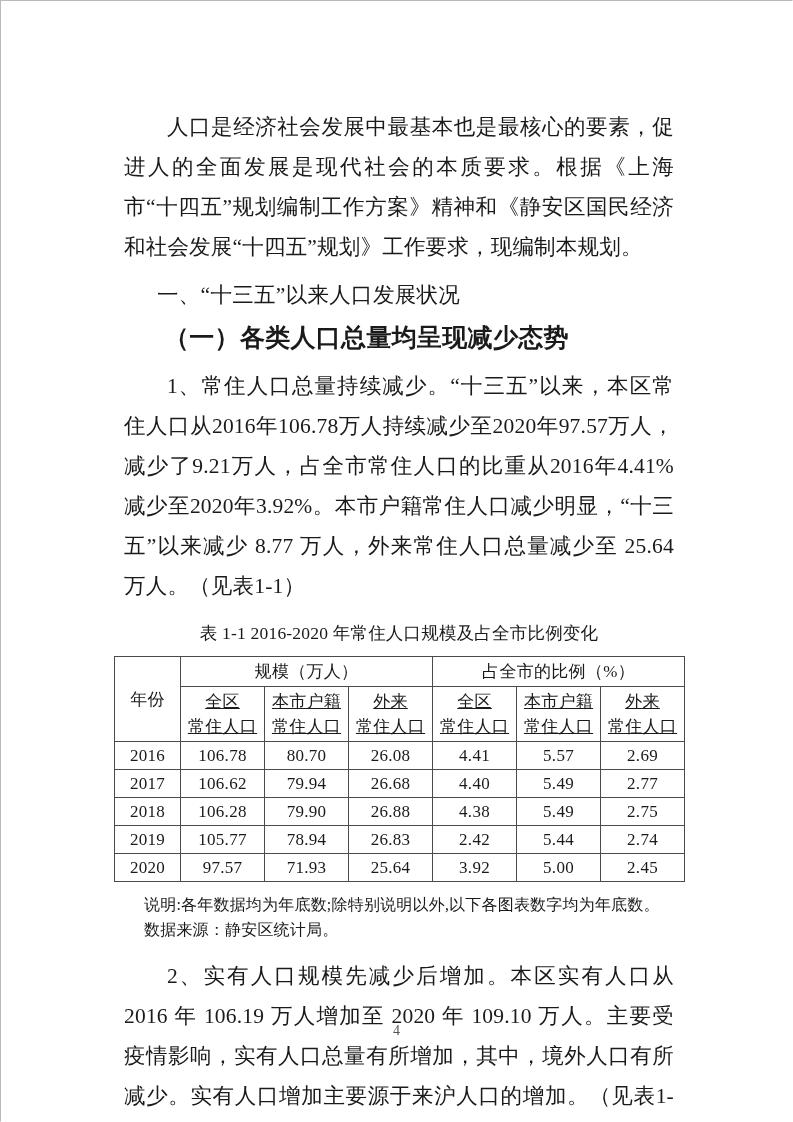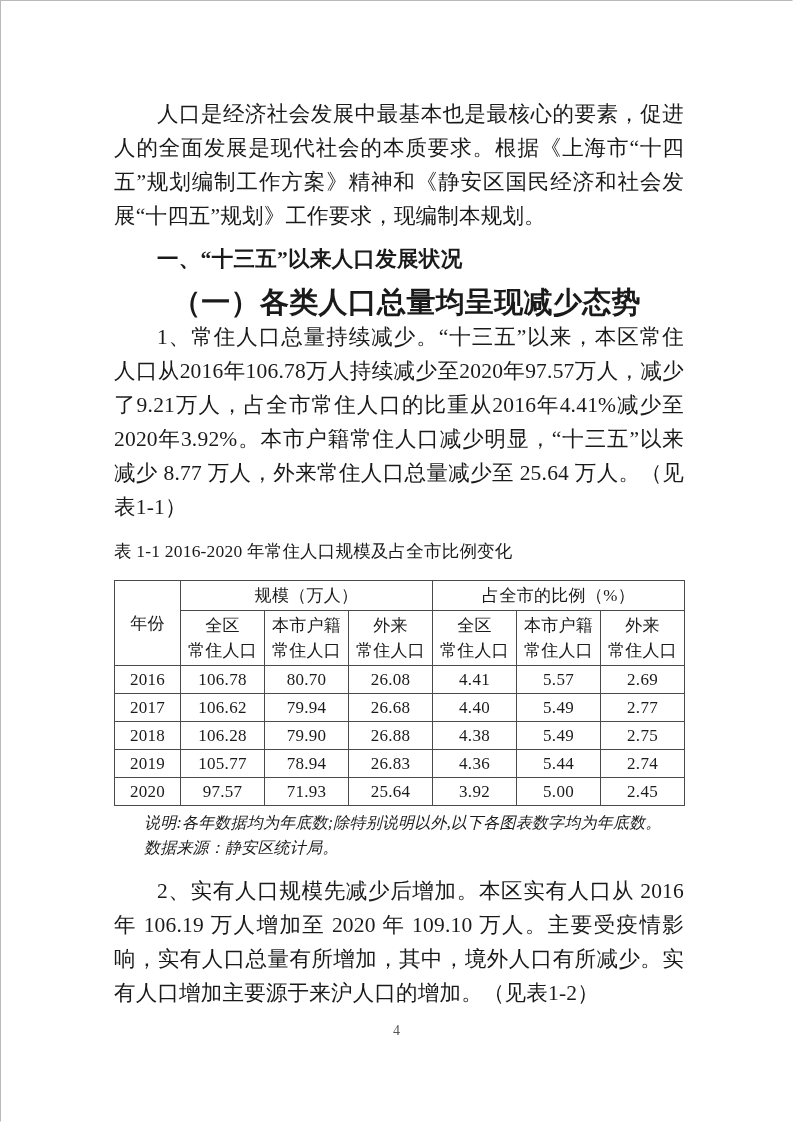--- a/index.html
+++ b/index.html
@@ -27,57 +27,58 @@
   .content {
     position: absolute;
     left: 113px;
     top: 96px;
     width: 570px;
   }
 
   
   .para {
     font-size: 21.5px;
-    line-height: 34px;
+    line-height: 40px;
     text-align: justify;
     text-justify: inter-ideograph;
-    margin: 0;
+    margin: 10px;
     letter-spacing: 0.2px;
     text-indent: 2em;
   }
 
   
   .h1 {
     font-size: 21.5px;
     line-height: 36.5px;
-    font-weight: bold;
+    font-weight: normal;
     margin: 8px 0 0 0;
     text-indent: 2em;
     letter-spacing: 0.3px;
   }
   .h2 {
-    font-size: 29px;
+    font-size: 25px;
     line-height: 36.5px;
     font-weight: bold;
     margin: 6px 0 0 0;
     text-indent: 2em;
     letter-spacing: 0.3px;
   }
   .para .lead {
     font-weight: normal;
   }
 
   
   .table-wrap {
     margin-top: 14px;
   }
   .table-caption {
     font-size: 17.5px;
     line-height: 26px;
-    margin-bottom: 16px;
+    text-align: center;
+    margin-bottom: 10px;
     letter-spacing: 0.2px;
   }
   table.data {
     border-collapse: collapse;
     width: 570px;
     table-layout: fixed;
     font-size: 17px;
   }
   table.data th,
   table.data td {
@@ -91,38 +92,38 @@
   }
   table.data th.group {
     height: 27px;
   }
   table.data th.yearhead {
     height: 27px;
     margin-left: 32px;
   }
   table.data th.sub {
     height: 52px;
+    text-decoration: underline;
   }
   table.data th.sub .l1,
   table.data th.sub .l2 {
     display: block;
     line-height: 25px;
   }
   table.data td {
     height: 25px;
     text-align: center;
   }
   col.c-year { width: 66px; }
   col.c-d    { width: 84px; }
 
   
   .notes {
-    margin-top: 4px;
+    margin-top: 10px;
     padding-left: 30px;
-    font-style: italic;
   }
   .note {
     font-size: 16px;
     line-height: 25px;
     letter-spacing: 0.2px;
     white-space: nowrap;
   }
 
   
   .after {
@@ -226,21 +227,21 @@
               <td>26.88</td>
               <td>4.38</td>
               <td>5.49</td>
               <td>2.75</td>
             </tr>
             <tr>
               <td>2019</td>
               <td>105.77</td>
               <td>78.94</td>
               <td>26.83</td>
-              <td>4.36</td>
+              <td>2.42</td>
               <td>5.44</td>
               <td>2.74</td>
             </tr>
             <tr>
               <td>2020</td>
               <td>97.57</td>
               <td>71.93</td>
               <td>25.64</td>
               <td>3.92</td>
               <td>5.00</td>

